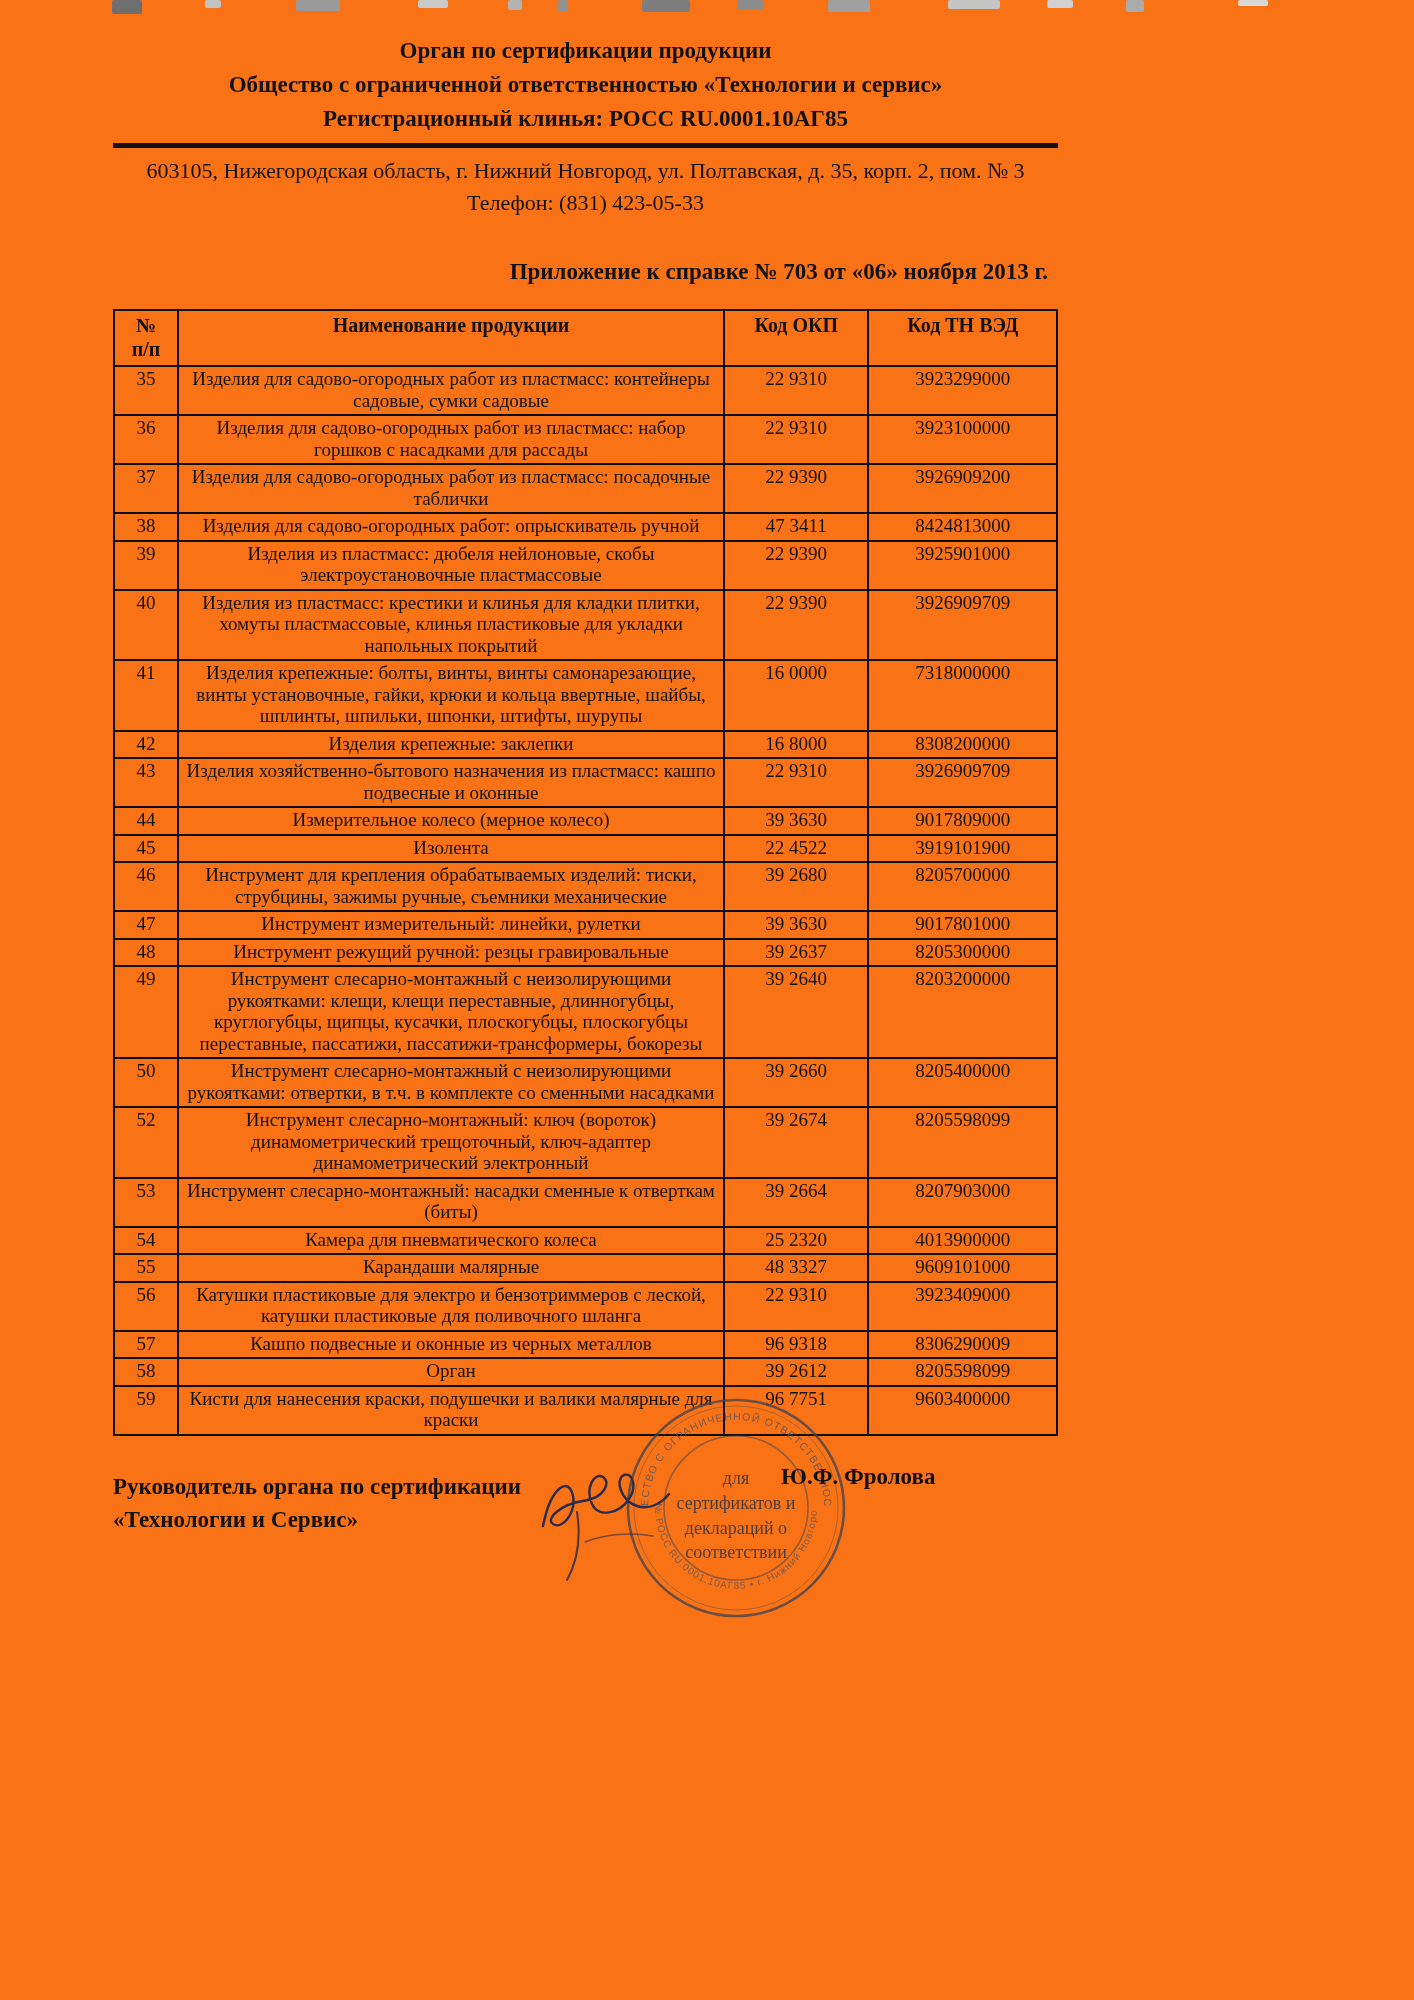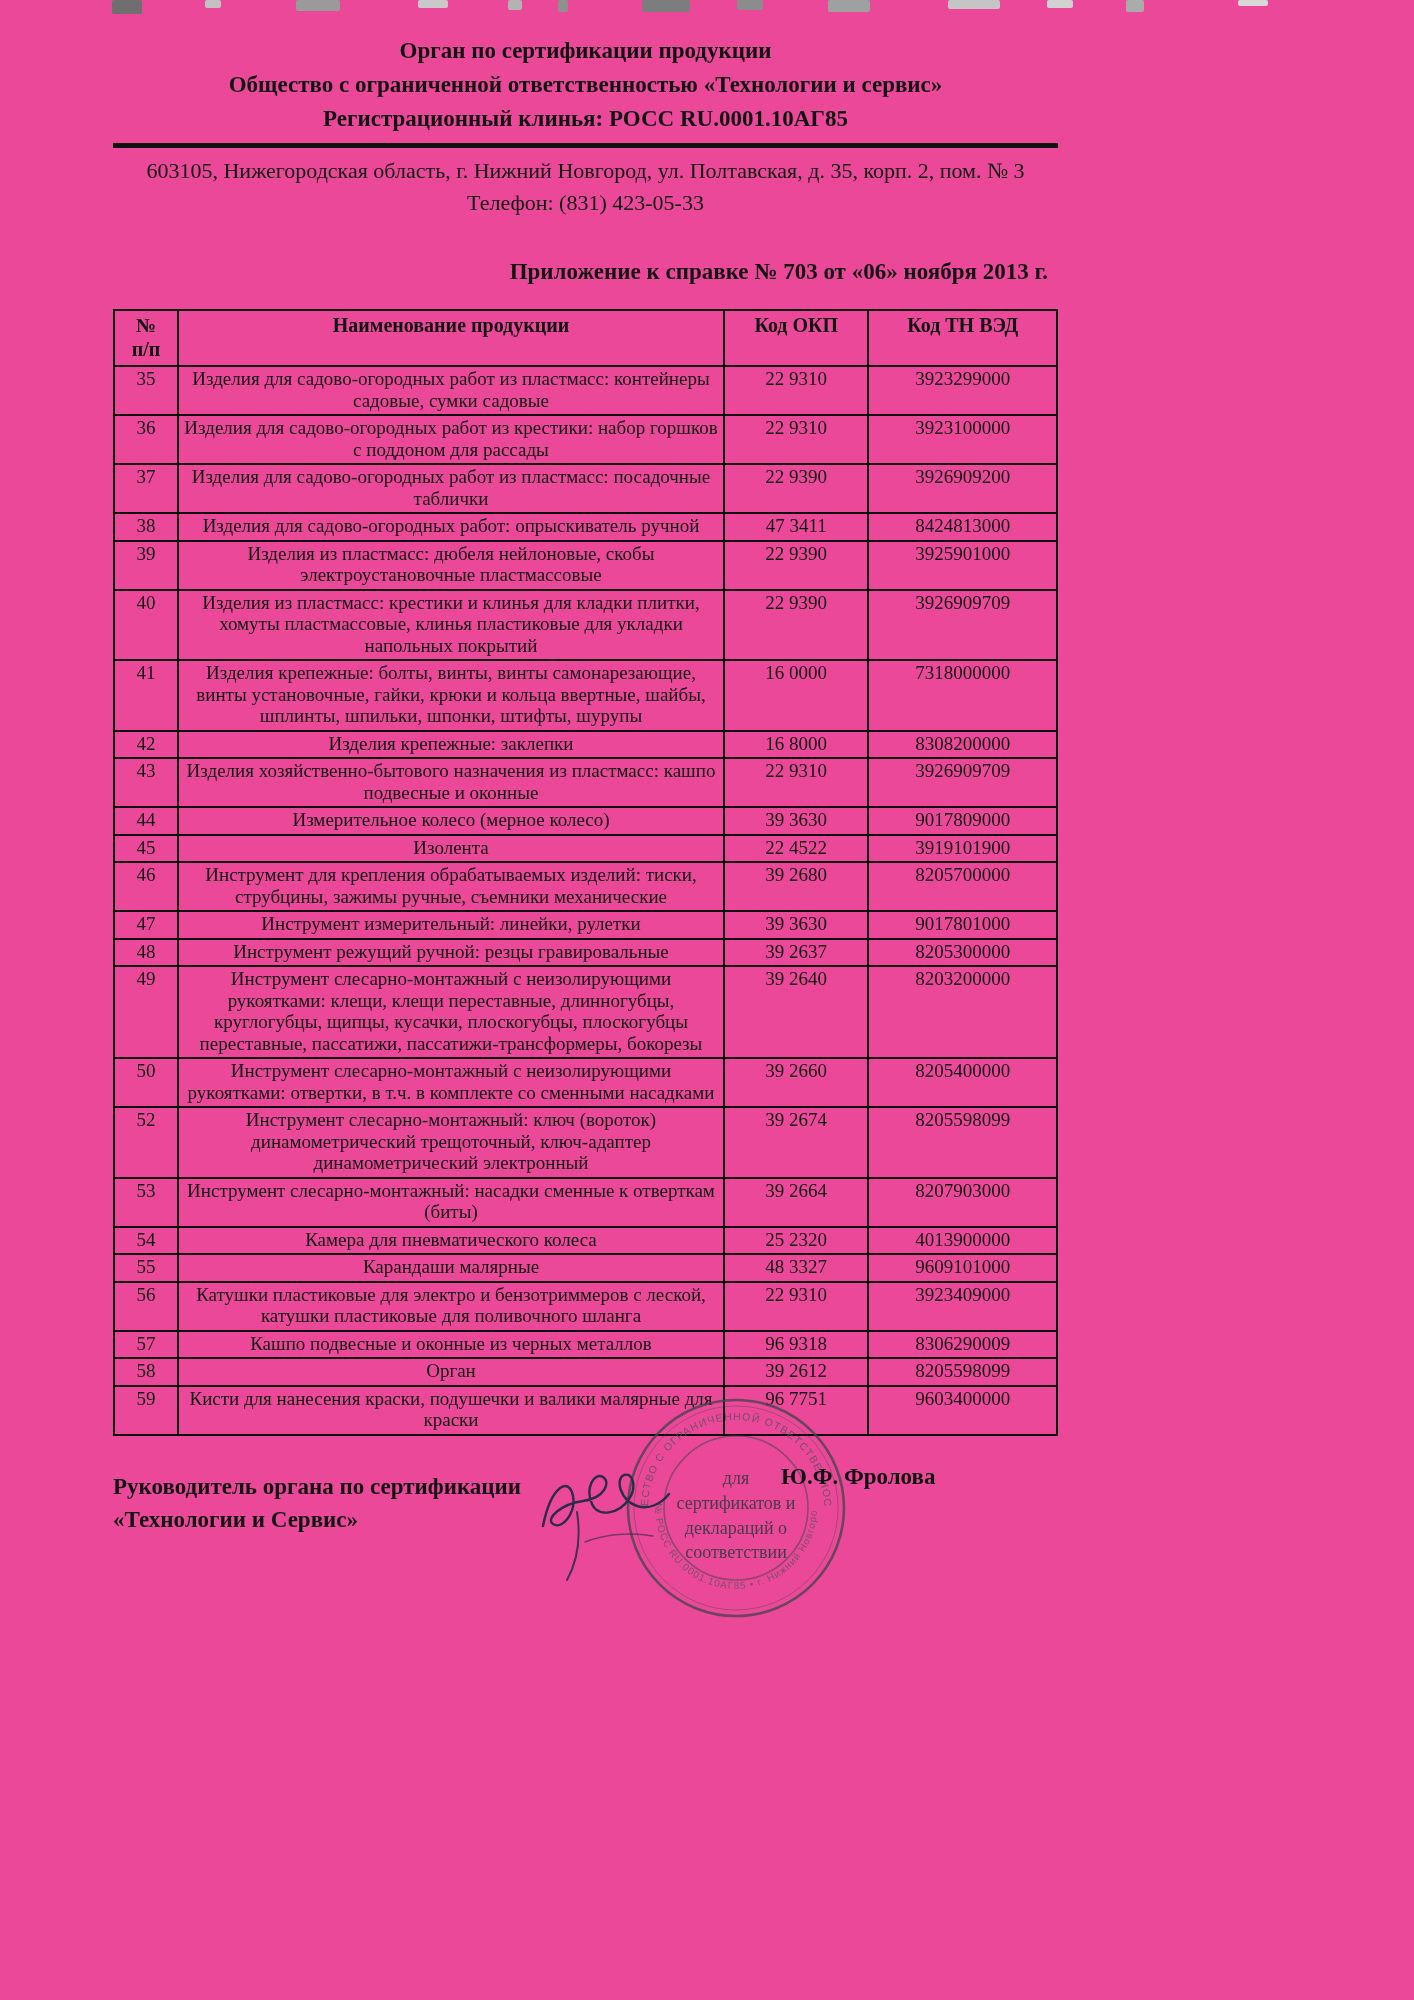--- a/index.html
+++ b/index.html
@@ -3,21 +3,21 @@
 <meta charset="utf-8">
 <style>
   * { margin:0; padding:0; box-sizing:border-box; }
   html,body { background:#ffffff; }
   body {
     width:1414px; height:2000px;
     position:relative; overflow:hidden;
     font-family:"Liberation Serif","DejaVu Serif",serif;
     color:#121212;
   }
-  .page { position:absolute; inset:0; background:#ec4899;padding-left:24px; }
+  .page { position:absolute; inset:0; background:#f97316;padding-left:24px; }
 
   
   .art { position:absolute; top:0; border-radius:2px; }
 
   .content { position:absolute; left:113px; top:0; width:945px; }
 
   .hdr-block { margin-top:34px; }
   .hdr-line { text-align:center; font-weight:bold; font-size:23px; line-height:34px; }
 
   .rule { border-top:5px solid #101010; margin-top:7px; }
@@ -107,21 +107,21 @@
       </thead>
       <tbody>
           <tr>
             <td class="col-num">35</td>
             <td class="col-name">Изделия для садово-огородных работ из пластмасс: контейнеры садовые, сумки садовые</td>
             <td class="col-okp">22 9310</td>
             <td class="col-tnved">3923299000</td>
           </tr>
           <tr>
             <td class="col-num">36</td>
-            <td class="col-name">Изделия для садово-огородных работ из крестики: набор горшков с поддоном для рассады</td>
+            <td class="col-name">Изделия для садово-огородных работ из пластмасс: набор горшков с насадками для рассады</td>
             <td class="col-okp">22 9310</td>
             <td class="col-tnved">3923100000</td>
           </tr>
           <tr>
             <td class="col-num">37</td>
             <td class="col-name">Изделия для садово-огородных работ из пластмасс: посадочные таблички</td>
             <td class="col-okp">22 9390</td>
             <td class="col-tnved">3926909200</td>
           </tr>
           <tr>

